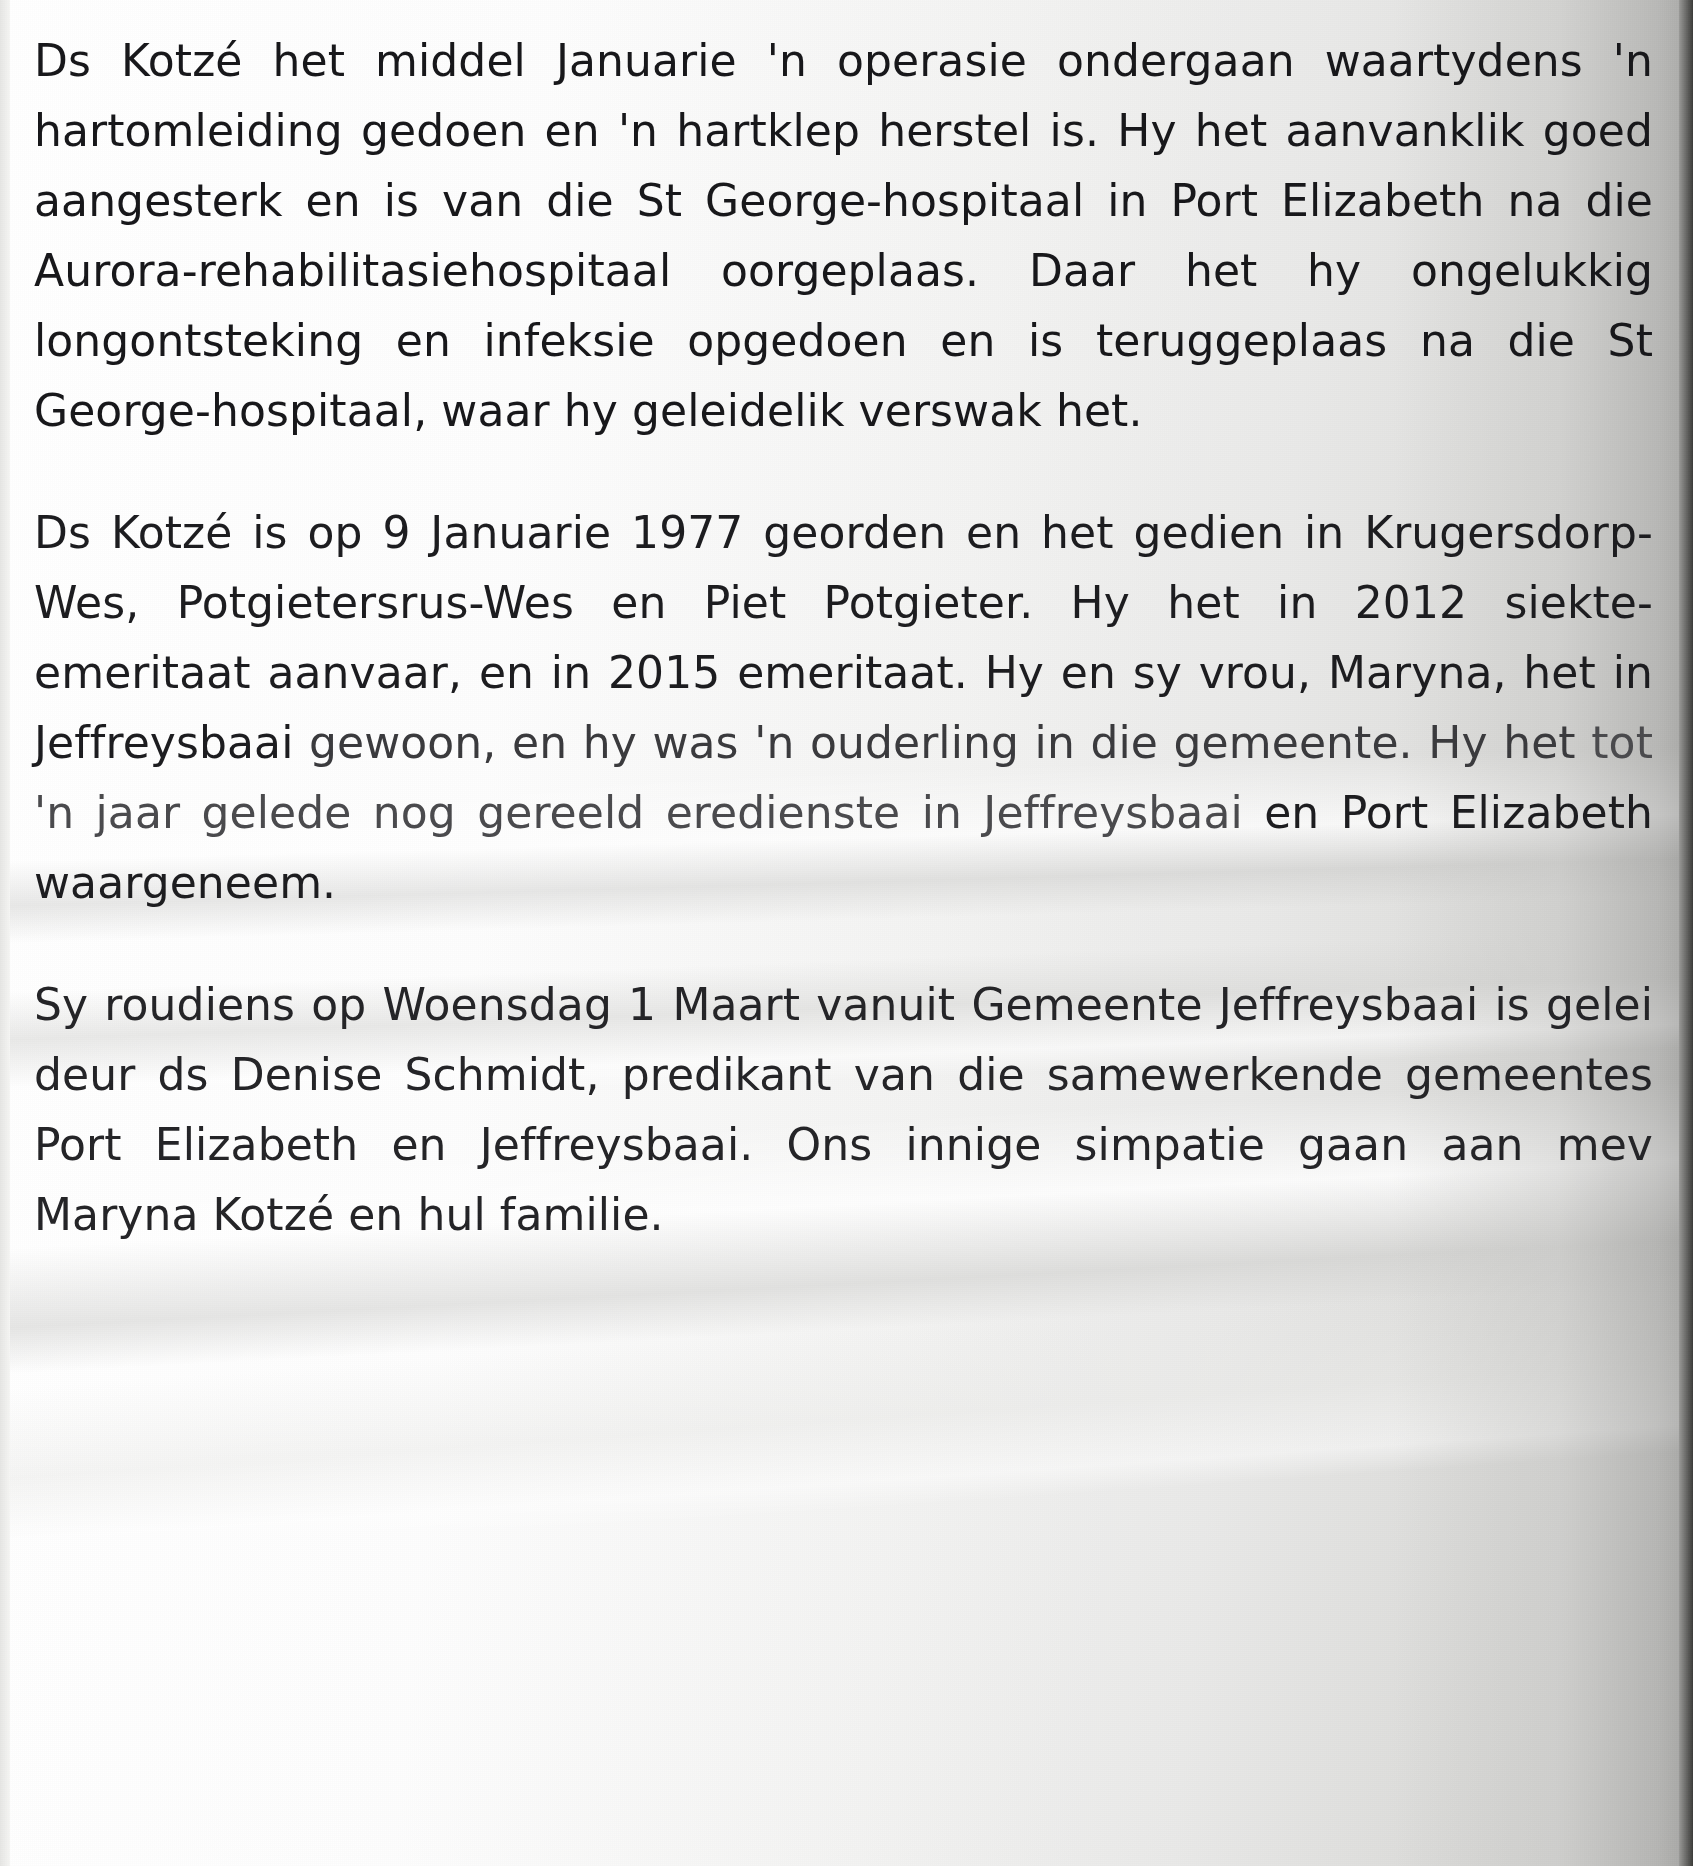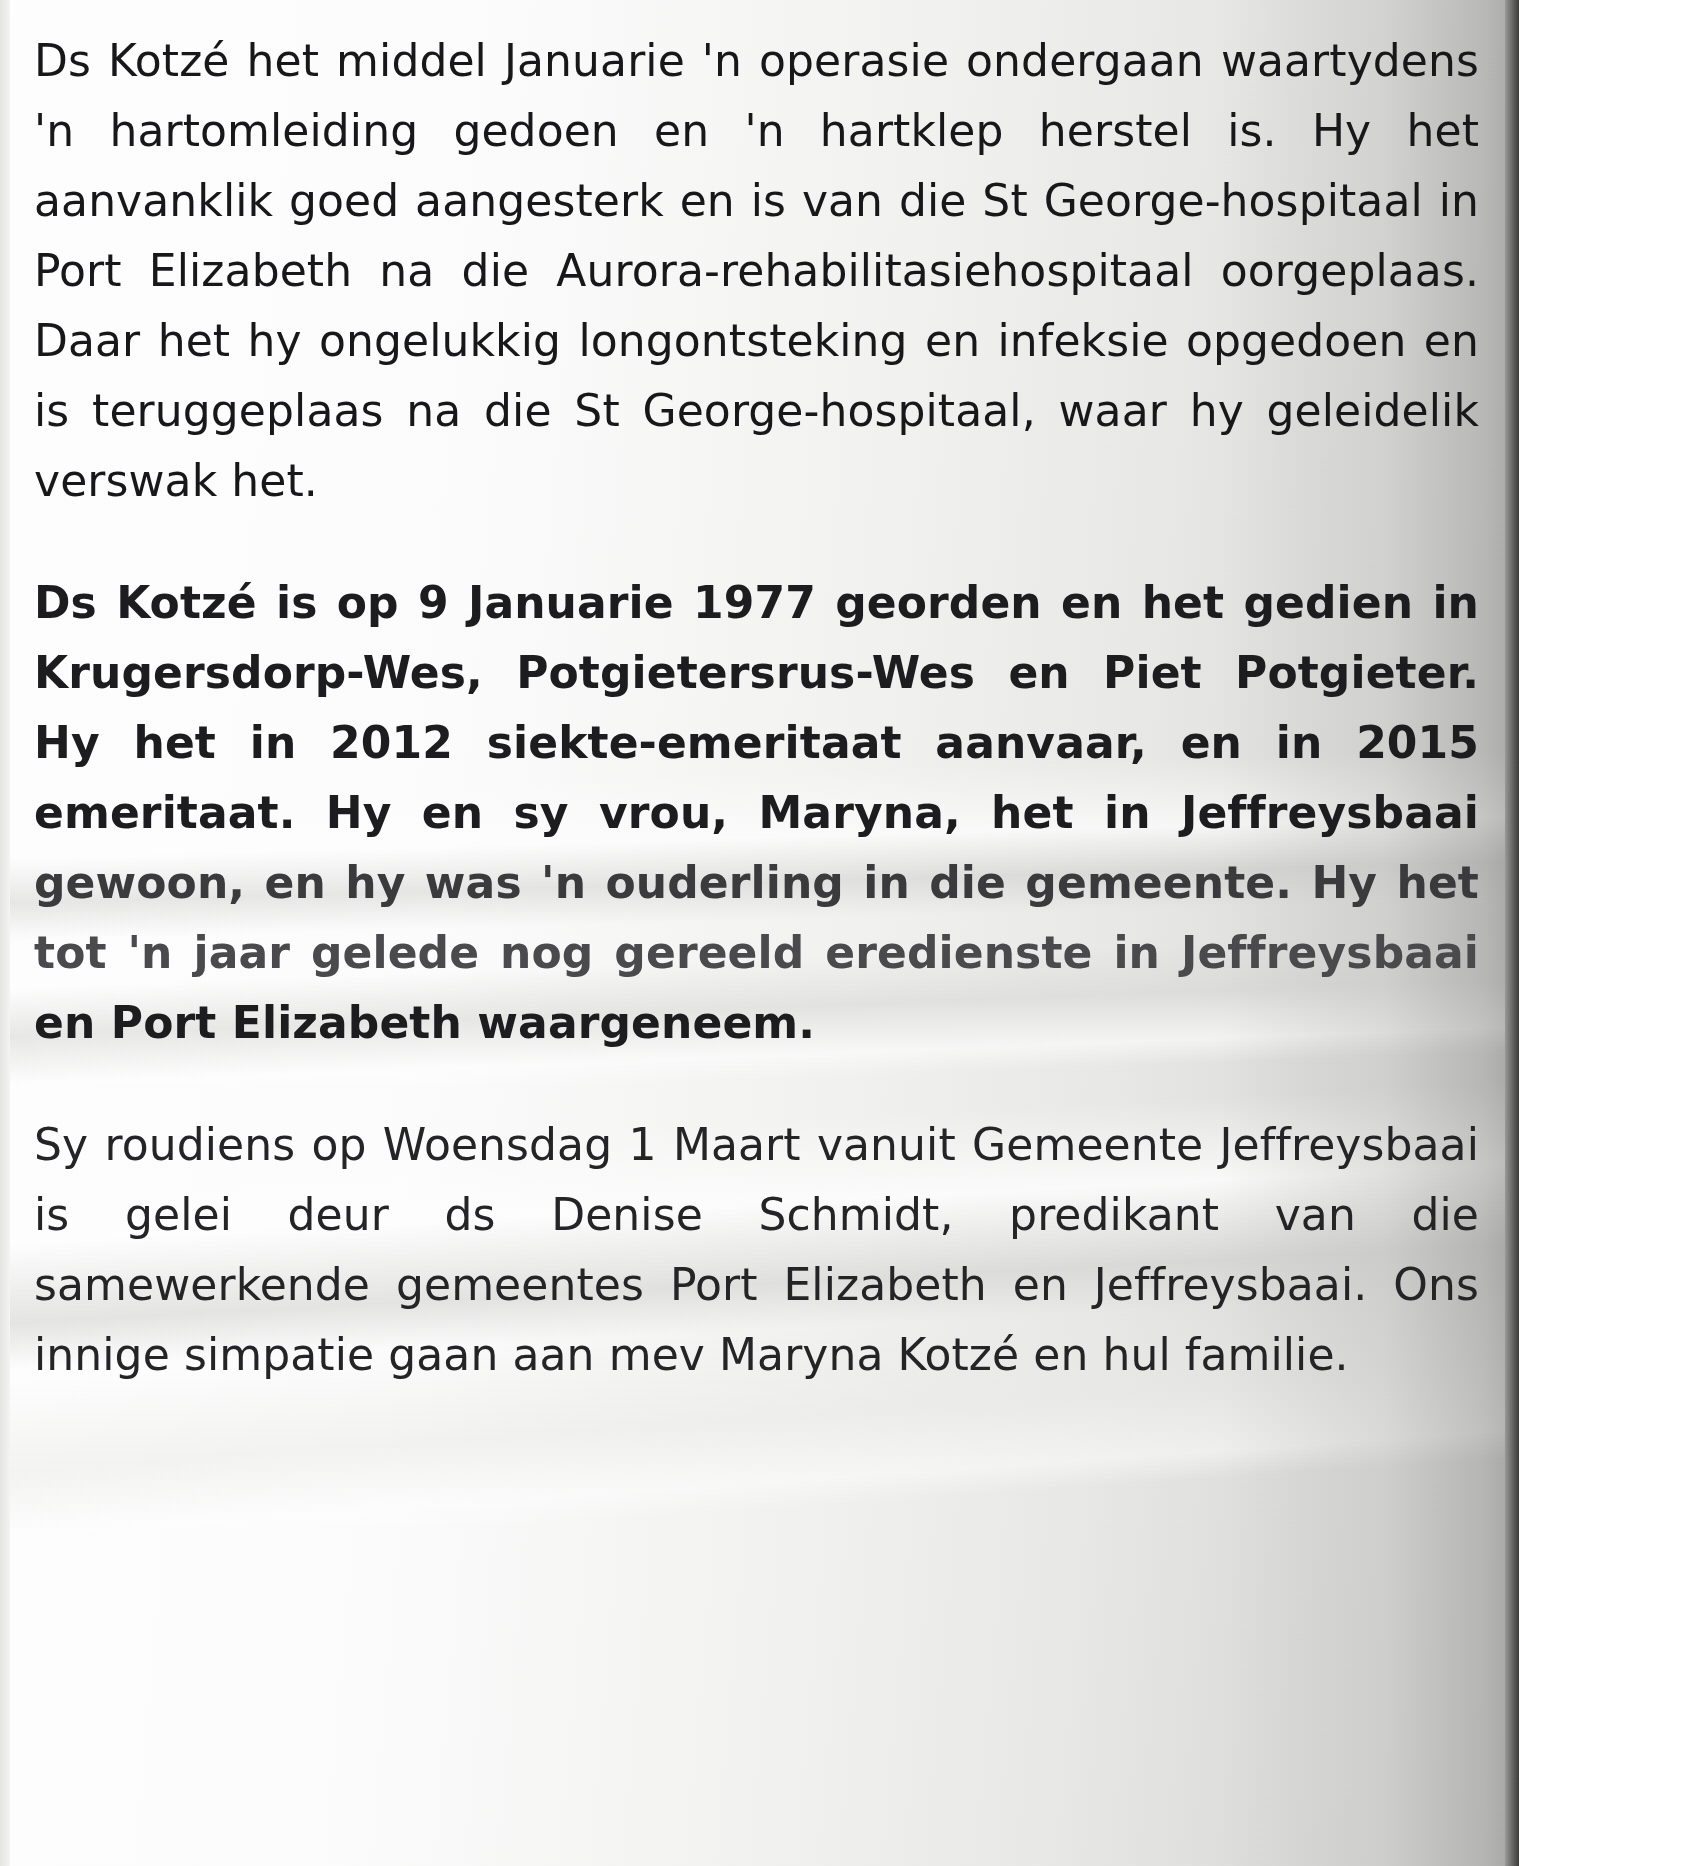--- a/index.html
+++ b/index.html
@@ -5,21 +5,21 @@
   html, body {
     margin: 0;
     padding: 0;
     background: #ffffff;
   }
   body {
     font-family: "DejaVu Sans", sans-serif;
   }
   .page {
     position: relative;
-    width: 1519px;
+    width: 1693px;
     height: 1866px;
     overflow: hidden;
     background: #c4b5fd;
   }
   
   .paper {
     position: absolute;
     inset: 0;
     background:
       linear-gradient(95deg, #ffffff 0%, #fdfdfd 30%, #f3f3f2 55%, #e9e9e8 72%, #dcdcda 86%, #cfcfcd 100%),
@@ -94,21 +94,21 @@
     font-size: 44px;
     line-height: 70px;
     text-align: justify;
     text-justify: inter-word;
     margin: 0 0 52px 0;
     letter-spacing: 0.1px;
   }
   .para:last-child { margin-bottom: 0; }
 
   
-  .para.p2 { color: #1c1c1f; font-weight: bold; }
+  .para.p2 { color: #1c1c1f; }
   .para.p3 { color: #242427; }
 
   .para.p2 .fade-a { color: #3a3a3d; }
   .para.p2 .fade-b { color: #4a4a4d; }
 
   .grain {
     position: absolute;
     inset: 0;
     pointer-events: none;
     opacity: 0.35;

